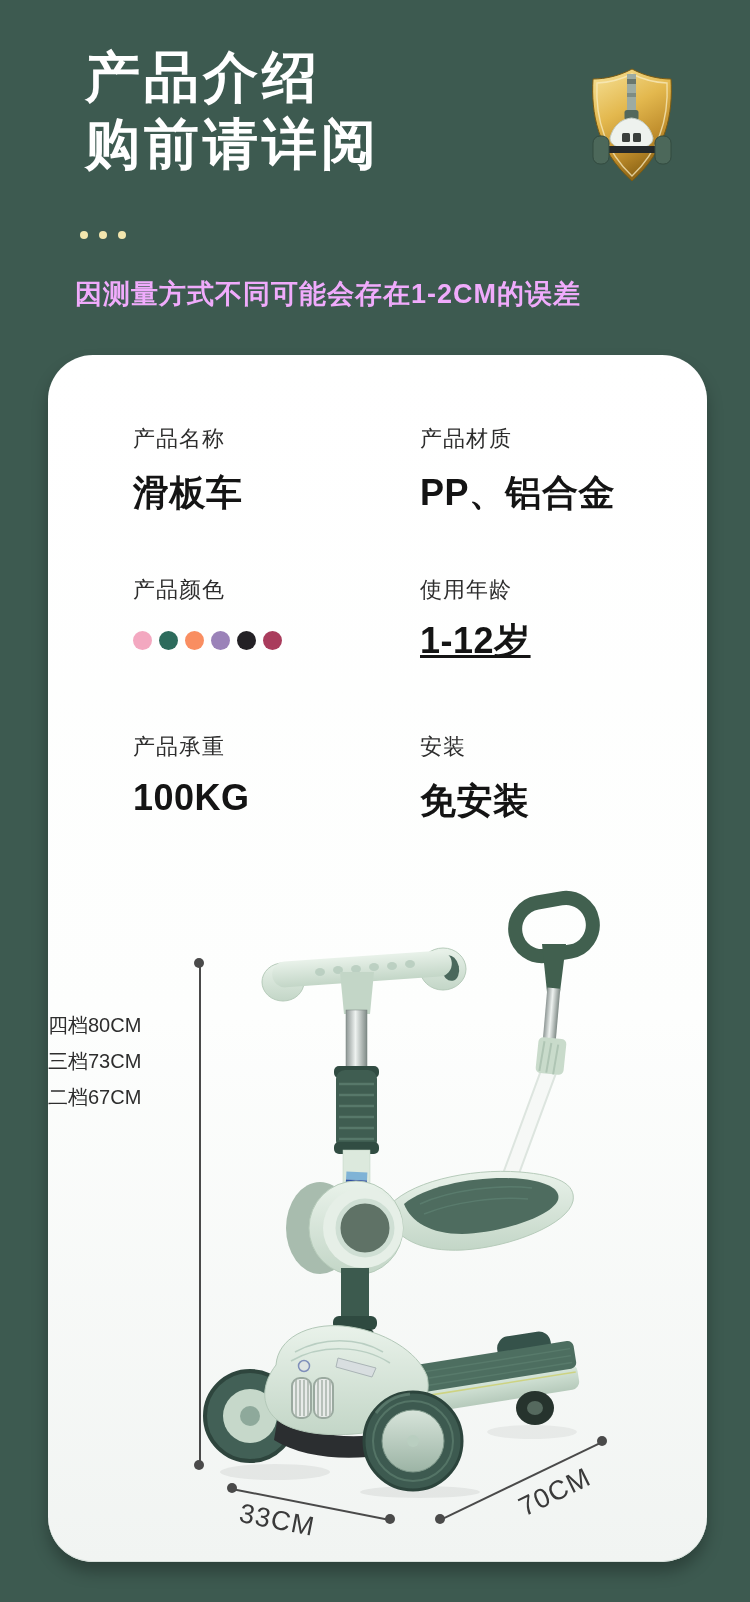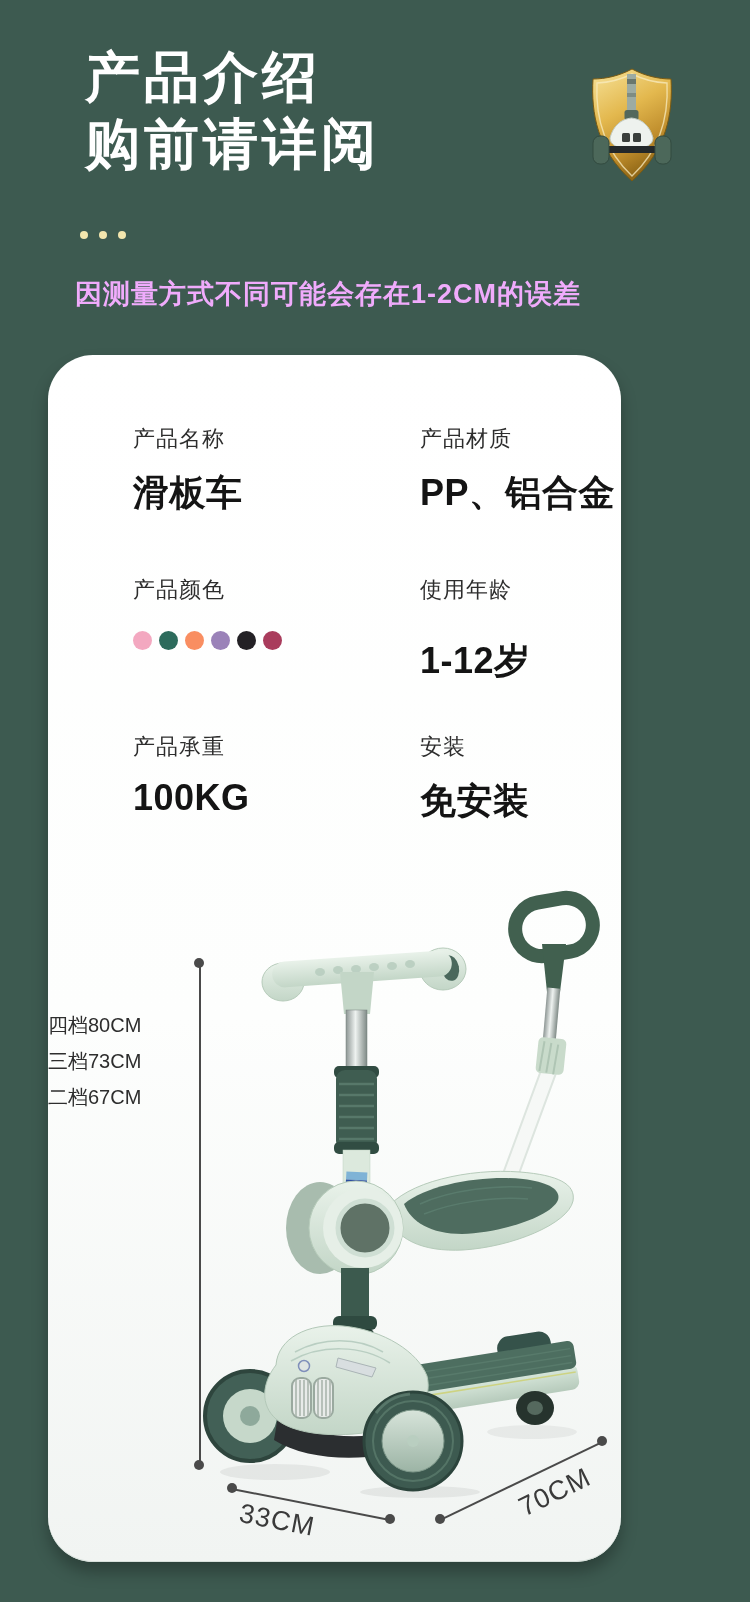--- a/index.html
+++ b/index.html
@@ -9,29 +9,29 @@
   
   .title{position:absolute;left:76px;top:44px;color:#ffffff;font-size:55px;line-height:67px;
          font-weight:800;letter-spacing:4px;white-space:nowrap;margin-left:9px;}
   .badge{position:absolute;left:586px;top:66px;width:92px;height:118px;}
   .dots{position:absolute;left:80px;top:231px;display:flex;gap:11px;}
   .dot{width:8px;height:8px;border-radius:50%;background:#f3e6ae;}
   .note{position:absolute;left:75px;top:276px;color:#f0abfc;font-size:27px;font-weight:600;
         letter-spacing:1px;white-space:nowrap;}
 
   
-  .card{position:absolute;left:48px;top:355px;width:573px;height:1207px;border-radius:45px;
+  .card{position:absolute;left:48px;top:355px;width:659px;height:1207px;border-radius:45px;
         background:linear-gradient(180deg,#ffffff 0%,#fdfefd 55%,#f1f4f2 100%);
         box-shadow:0 10px 16px rgba(0,0,0,0.28), inset 0 -1px 0 #d7e0db;}
 
   
   .spec-cell{position:absolute;white-space:nowrap;}
   .spec-label{font-size:22px;color:#2d2d2d;letter-spacing:1px;}
   .spec-value{font-size:36px;font-weight:600;color:#141414;margin-top:15px;letter-spacing:0.5px;}
-  .spec-value.tall{margin-top:32px;}
+  .spec-value.tall{margin-top:12px;text-decoration:underline;}
   .swatch-row{display:flex;gap:7px;margin-top:26px;}
   .swatch{width:19px;height:19px;border-radius:50%;}
 
   
   .h-labels{position:absolute;left:0;top:652px;width:145px;text-align:left;
             font-size:20px;color:#2e2e2e;line-height:36px;white-space:nowrap;}
   .vline{position:absolute;left:151px;top:608px;width:2px;height:502px;background:#4a4a4a;}
   .mline{position:absolute;height:2px;background:#4a4a4a;transform-origin:0 0;}
   .mline.w33{left:184px;top:1133px;width:161px;transform:rotate(11.1deg);}
   .mline.l70{left:392px;top:1164px;width:180px;transform:rotate(-25.7deg);}

